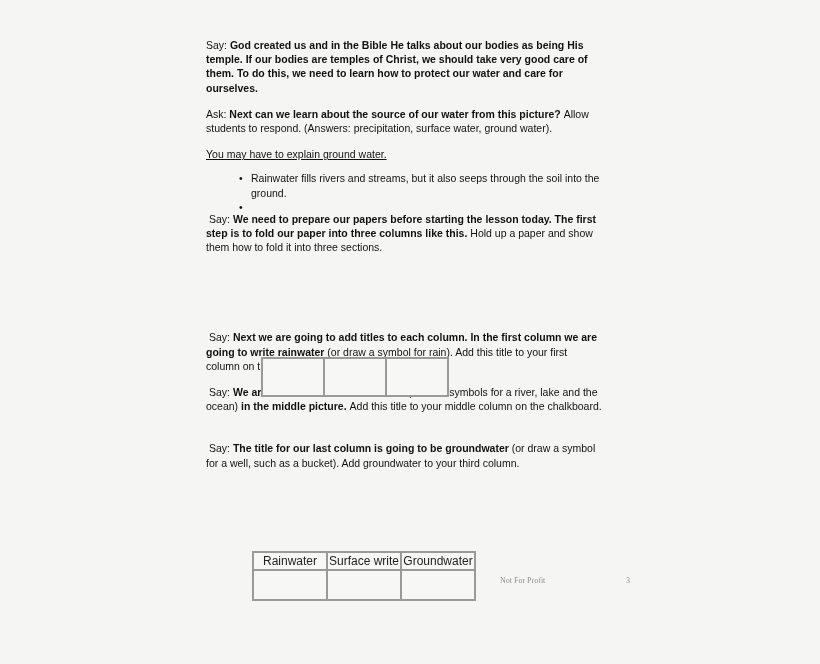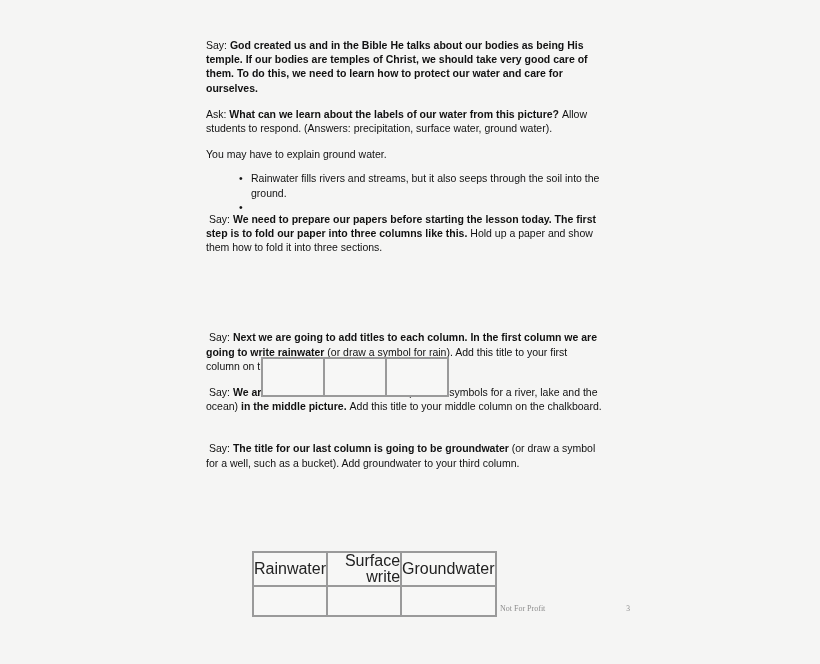--- a/index.html
+++ b/index.html
@@ -26,20 +26,21 @@
     width: 396px;
   }
   .para {
     font-size: 10.5px;
     line-height: 14.2px;
     margin: 0 0 12px 0;
     text-align: left;
   }
   .para.tight {
     margin-bottom: 10px;
+    text-decoration: underline;
   }
   .para.indent-sp {
     text-indent: 3px;
   }
   .b { font-weight: bold; }
   .bullets {
     list-style: none;
     margin: 0 0 12px 0;
     padding: 0;
   }
@@ -57,23 +58,23 @@
   }
   .tbl {
     border-collapse: collapse;
     table-layout: fixed;
     background: #f7f7f6;
   }
   .tbl td, .tbl th {
     border: 2px solid #9a9a9a;
     padding: 0;
     font-weight: normal;
-    font-size: 16px;
+    font-size: 12px;
     color: #222;
-    text-align: right;
+    text-align: center;
     vertical-align: middle;
     background: #f7f7f6;
   }
   
   .tbl-empty {
     position: absolute;
     left: 261px;
     top: 357px;
   }
   .tbl-empty td {
@@ -91,21 +92,21 @@
     height: 16px;
     line-height: 16px;
   }
   .tbl-titles td {
     width: 72px;
     height: 28px;
   }
   .footer {
     position: absolute;
     left: 500px;
-    top: 604px;
+    top: 576px;
     width: 130px;
     font-family: "Liberation Serif", serif;
     font-size: 8px;
     color: #8d8d8d;
     display: flex;
     justify-content: space-between;
     align-items: flex-end;
   }
   .footer .pgnum {
     font-size: 7.5px;
@@ -116,21 +117,21 @@
 
 <div class="page">
 
   <div class="content">
 
     <p class="para"><span>Say: </span><span class="b">God created us and in the Bible He talks about our bodies as being His temple.  If our bodies are temples of Christ, we should take very good care of them.  To do this, we need to learn how to protect our water and care for ourselves.</span></p>
 
 
 
 
-    <p class="para"><span>Ask: </span><span class="b">What can we learn about the labels of our water from this picture? </span><span> Allow students to respond. (Answers: precipitation, surface water, ground water).</span></p>
+    <p class="para"><span>Ask: </span><span class="b">Next can we learn about the source of our water from this picture? </span><span> Allow students to respond. (Answers: precipitation, surface water, ground water).</span></p>
 
     <p class="para tight"><span>You may have to explain ground water.</span></p>
 
     <ul class="bullets">
       <li>
         <span class="dot">•</span>
         <span>Rainwater fills rivers and streams, but it also seeps through the soil into the ground.</span>
       </li>
       <li>
         <span class="dot">•</span>

